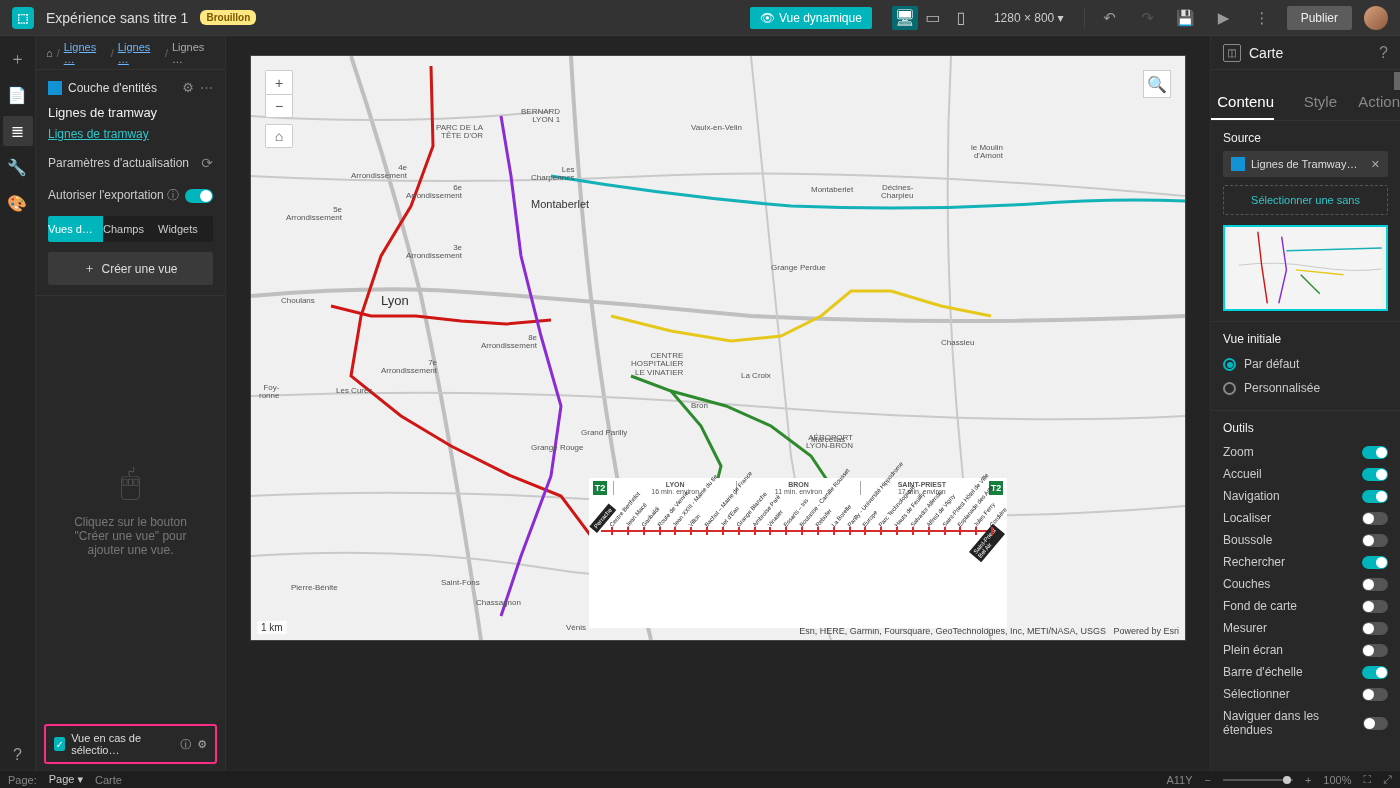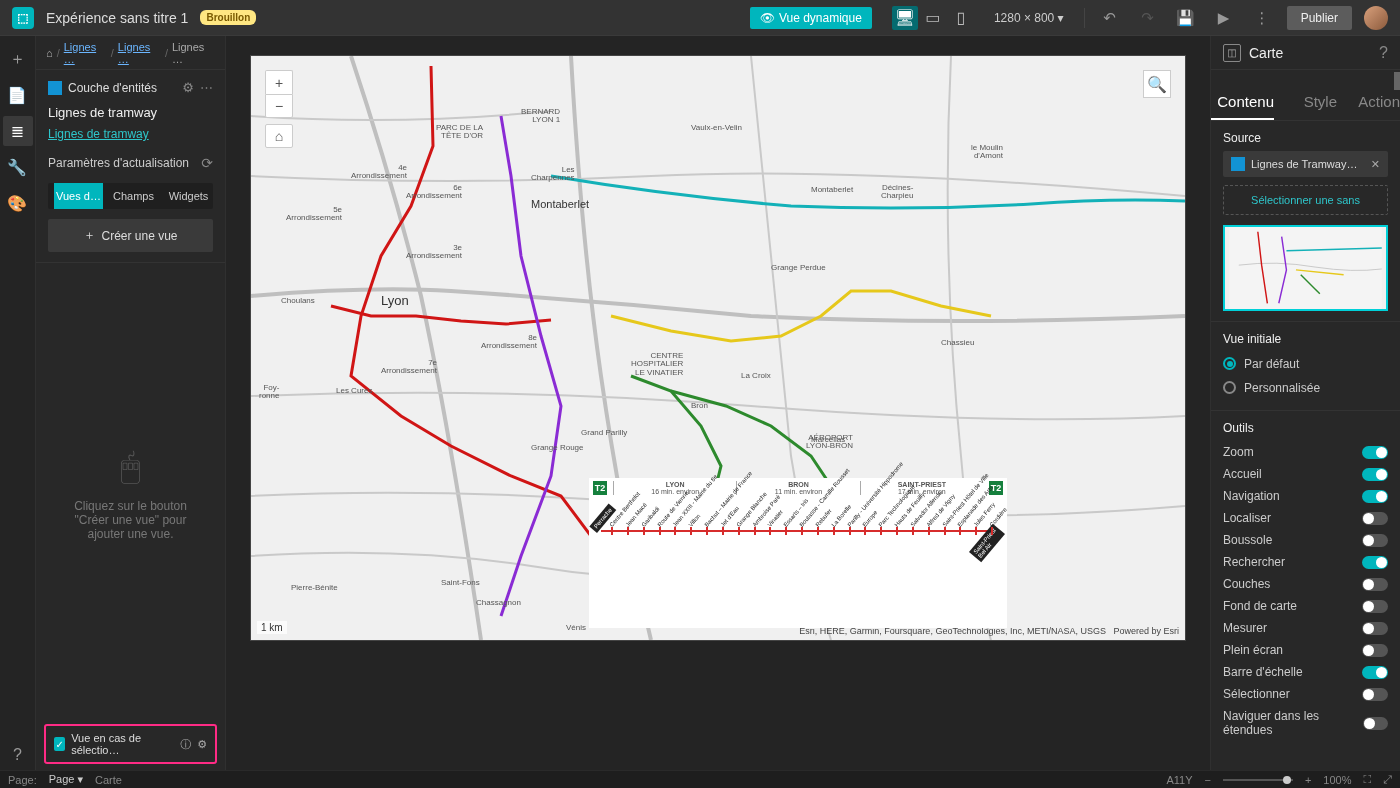--- a/index.html
+++ b/index.html
@@ -40,21 +40,21 @@
 .entity-row .gap { flex:1; }
 .entity-row .cog { color:#888; cursor:pointer; font-size:13px; }
 .section-title { font-size:13px; color:#eee; margin:10px 0 4px; font-weight:500; }
 .link { color:#2ec6cb; font-size:12px; text-decoration:underline; cursor:pointer; display:inline-block; margin-bottom:6px; }
 .param-row { display:flex; align-items:center; justify-content:space-between; font-size:12px; color:#ccc; padding:8px 0; }
 .refresh-ic { color:#888; font-size:14px; cursor:pointer; }
 .toggle { width:28px; height:14px; background:#00b6bd; border-radius:7px; position:relative; cursor:pointer; }
 .toggle .knob { width:12px; height:12px; background:#fff; border-radius:50%; position:absolute; top:1px; right:1px; }
 
 .seg { display:flex; background:#1f1f1f; border-radius:2px; overflow:hidden; margin-top:4px; }
-.seg div { flex:1; text-align:center; font-size:11px; padding:7px 0; color:#ccc; cursor:pointer;margin-left:6px; }
+.seg div { flex:1; text-align:left; font-size:11px; padding:7px 0; color:#ccc; cursor:pointer; }
 .seg div.active { background:#00b6bd; color:#fff; }
 
 .create-btn { margin-top:10px; background:#3a3a3a; color:#ddd; font-size:12px; padding:8px; text-align:center; cursor:pointer; border-radius:2px; display:flex;align-items:center;justify-content:center;gap:6px; }
 
 .hint-area { flex:1; display:flex; flex-direction:column; align-items:center; justify-content:center; padding:20px; text-align:center; color:#777; font-size:12px; }
 .hint-icon { font-size:34px; color:#555; margin-bottom:12px; }
 
 
 .bottom-selected { margin:0 8px 6px 8px; border:2px solid #ff2b85; border-radius:3px; padding:6px 8px; display:flex; align-items:center; gap:6px; font-size:11px; color:#ddd; }
 .bottom-selected .sq { width:14px;height:14px; background:#00b6bd; border-radius:2px; display:flex;align-items:center;justify-content:center;color:#fff;font-size:10px; }
@@ -105,21 +105,21 @@
 .rp-tabs div { flex:1; text-align:right; font-size:15px; padding:8px 0; color:#888; cursor:pointer;margin-top:15px; }
 .rp-tabs div.active { color:#fff; border-bottom:2px solid #fff; }
 .rp-section { padding:10px 12px; border-bottom:1px solid #333; }
 .rp-section h4 { font-size:12px; color:#eee; font-weight:500; margin-bottom:6px; }
 .rp-desc { font-size:11px; color:#aaa; line-height:1.3; margin-bottom:8px; }
 .src-chip { background:#3a3a3a; padding:6px 8px; display:flex; align-items:center; gap:6px; font-size:11px; color:#ddd; border-radius:2px; }
 .src-chip .map-ic { width:14px;height:14px;background:#1293d4; }
 .src-chip .x { color:#aaa; cursor:pointer; margin-left:auto; }
 .dashed { margin-top:8px; border:1px dashed #555; color:#2ec6cb; font-size:11px; text-align:center; padding:8px; cursor:pointer; border-radius:2px; }
 .thumb { margin-top:10px; height:86px; border:2px solid #00d0d8; background:#f0f0f0; position:relative; overflow:hidden; }
-.radio-row { display:flex; align-items:flex-start; gap:8px; font-size:12px; color:#ccc; padding:5px 0; cursor:pointer; }
+.radio-row { display:flex; align-items:flex-end; gap:8px; font-size:12px; color:#ccc; padding:5px 0; cursor:pointer; }
 .radio { width:13px; height:13px; border:2px solid #888; border-radius:50%; display:flex;align-items:center;justify-content:center; }
 .radio.on { border-color:#00b6bd; }
 .radio.on::after { content:""; width:6px;height:6px;background:#00b6bd;border-radius:50%; }
 .tool-row { display:flex; align-items:center; justify-content:space-between; font-size:12px; color:#ccc; padding:4px 0; }
 .toggle-sm { width:26px; height:13px; border-radius:7px; position:relative; cursor:pointer; }
 .toggle-sm.on { background:#00b6bd; }
 .toggle-sm.off { background:#555; }
 .toggle-sm .k { width:11px;height:11px;background:#fff;border-radius:50%;position:absolute;top:1px; }
 .toggle-sm.on .k { right:1px; }
 .toggle-sm.off .k { left:1px; }
@@ -183,20 +183,26 @@
         <div class="gap"></div>
         <span class="cog">⚙</span>
         <span class="cog">⋯</span>
       </div>
       <div class="section-title">Lignes de tramway</div>
       <span class="link">Lignes de tramway</span>
 
       <div class="param-row">
         <span>Paramètres d'actualisation</span>
         <span class="refresh-ic">⟳</span>
+      </div>
+      <div class="param-row">
+        <span><span>Autoriser l'exportation</span> <span style="color:#888">ⓘ</span></span>
+        <div class="toggle">
+            <div class="knob"></div>
+          </div>
       </div>
 
       <div class="seg">
         <div class="active">Vues d…</div>
         <div>Champs</div>
         <div>Widgets</div>
       </div>
 
       <div class="create-btn">
         <span>＋</span>

